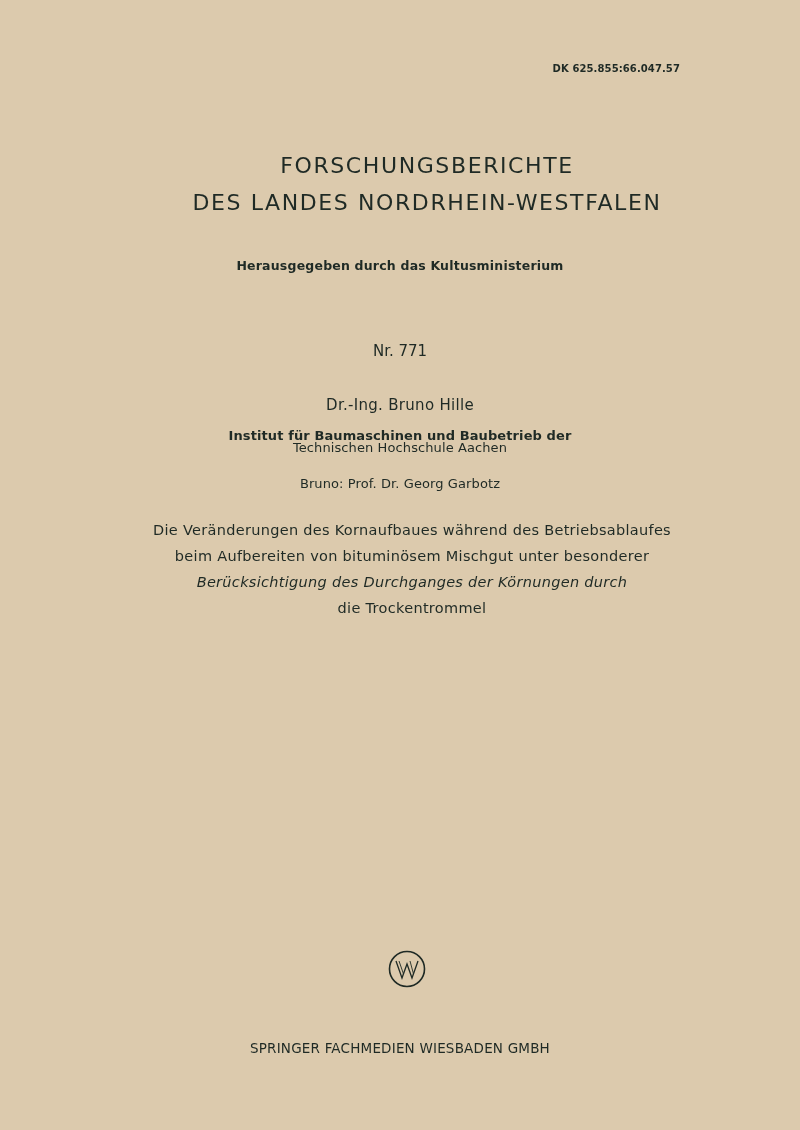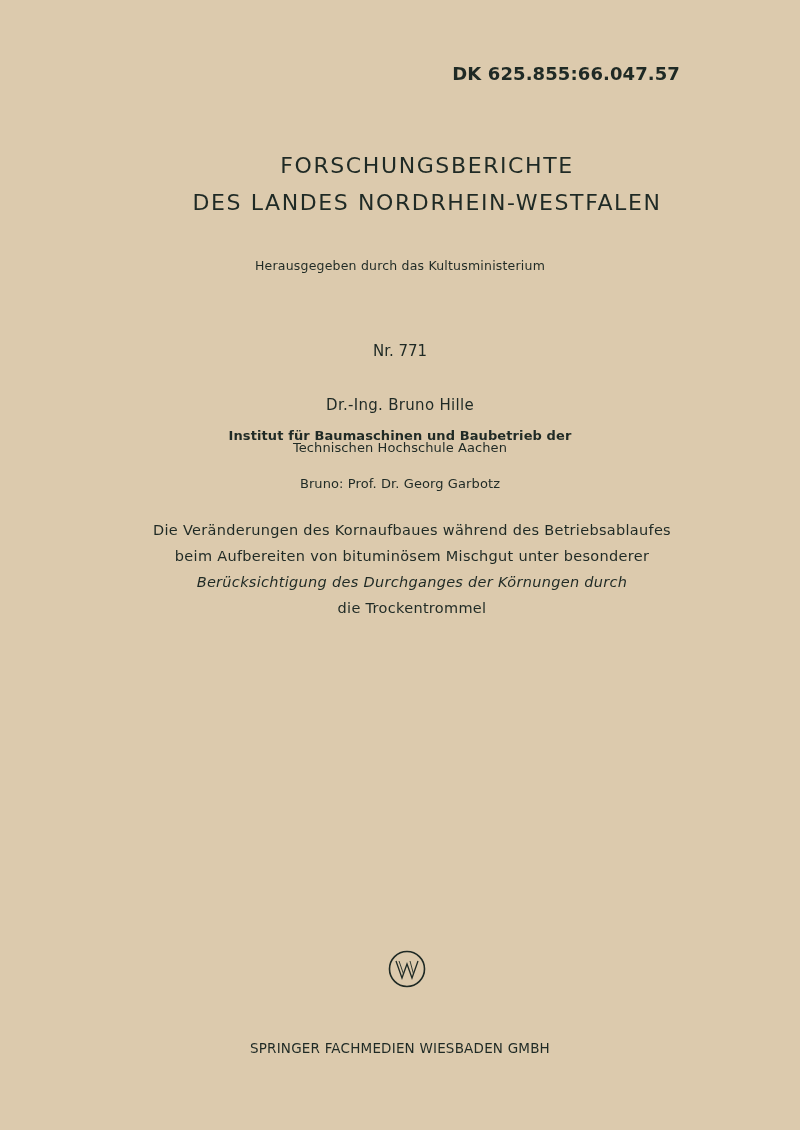--- a/index.html
+++ b/index.html
@@ -13,36 +13,36 @@
       position: relative;
       overflow: hidden;
       font-family: "DejaVu Sans", "Liberation Sans", sans-serif;
       color: #1f2a25;
     }
     .abs { position: absolute; }
     .center { left: 0; width: 800px; text-align: center; }
     #classification {
       right: 120px;
       top: 63px;
-      font-size: 18px;
+      font-size: 10px;
       font-weight: bold;
       letter-spacing: 0.1px;
     }
     .series-title {
       font-size: 22px;
       letter-spacing: 1.6px;
       font-weight: normal;
       padding-left: 27px;
     }
     #series-line-1 { top: 153px; }
     #series-line-2 { top: 190px; }
     #publisher-note {
       top: 258px;
       font-size: 12.5px;
-      font-weight: normal;
+      font-weight: bold;
       letter-spacing: 0.2px;
     }
     #report-number {
       top: 342px;
       font-size: 15px;
     }
     #author {
       top: 396px;
       font-size: 15px;
       letter-spacing: 0.3px;

